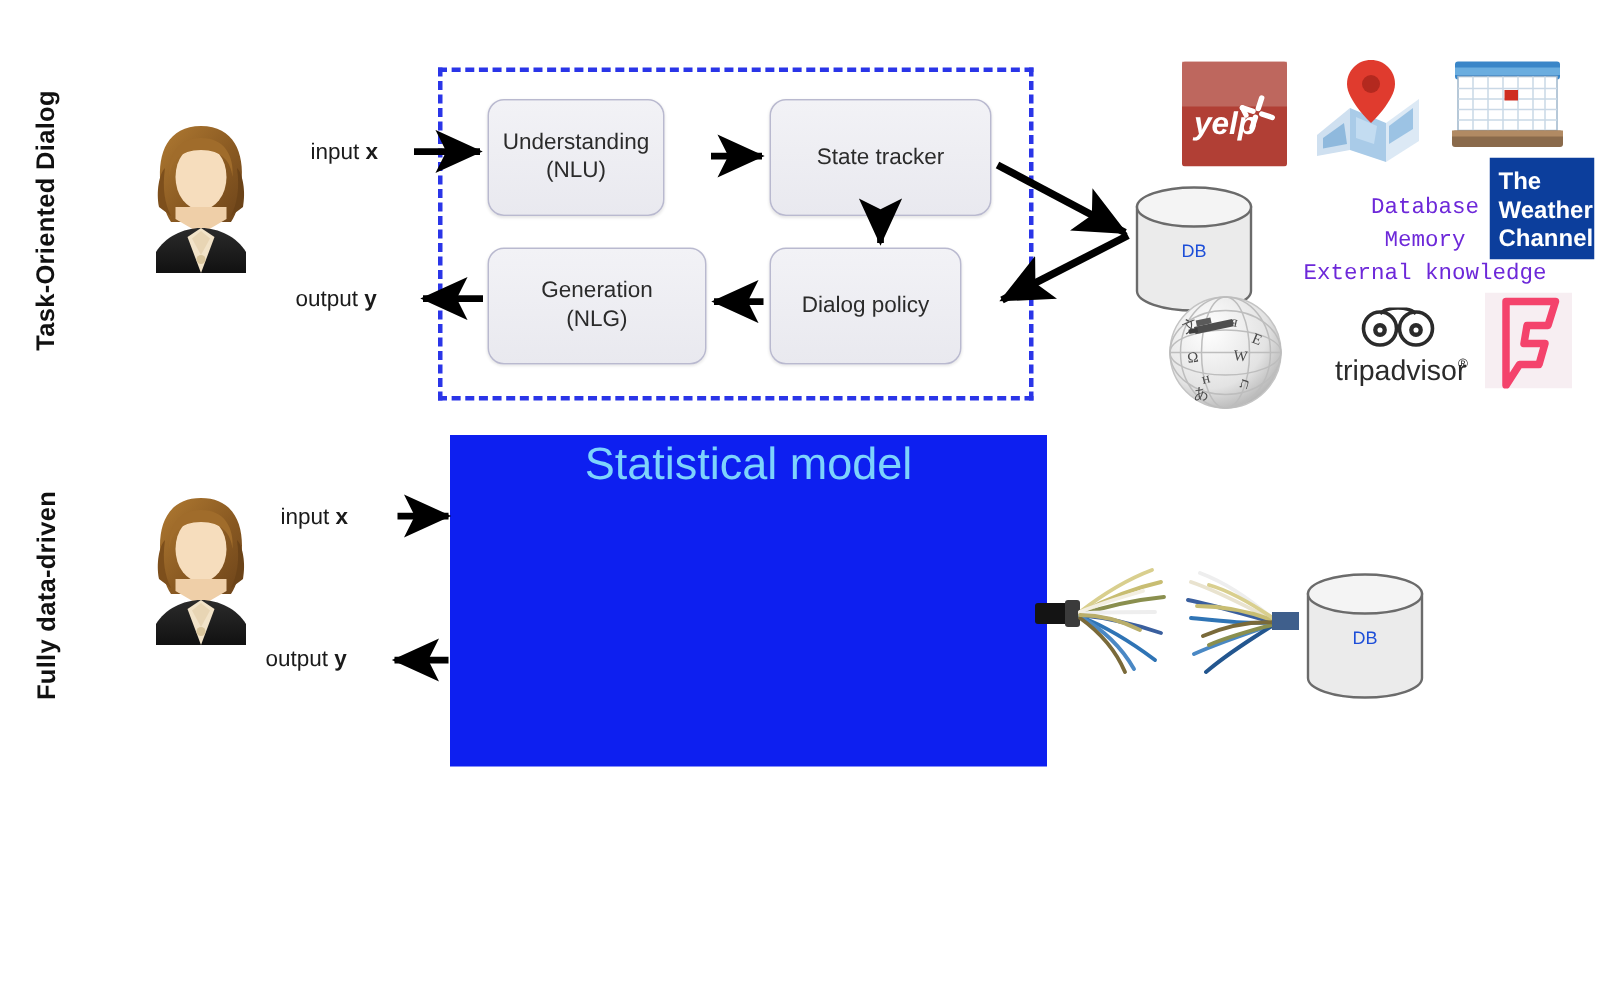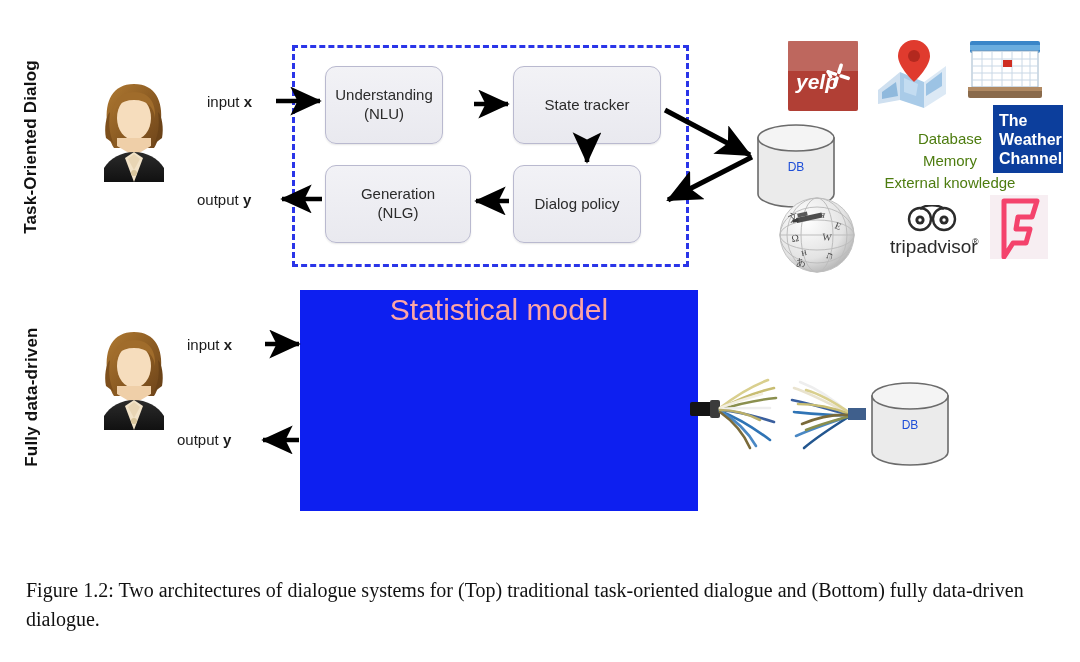--- a/index.html
+++ b/index.html
@@ -91,21 +91,21 @@
   
   #blue-box {
     position: absolute;
     left: 300px; top: 290px;
     width: 398px; height: 221px;
     background: #0d1ff0;
     display: flex;
     flex-direction: column;
     align-items: center;
     justify-content: space-between;
-    color: #fca5a5;
+    color: #7dd3fc;
     font-size: 30px;
     line-height: 1.32;
     text-align: center;
   }
 
   
   #arrows {
     position: absolute; left: 0; top: 0;
     width: 1080px; height: 662px;
     pointer-events: none;
@@ -126,22 +126,23 @@
     top: 36px;
   }
 
   
   #ks-text {
     position: absolute;
     left: 862px; top: 128px;
     width: 176px;
     text-align: center;
     font-size: 15px;
-    color: #4d7c0f;
+    color: #6d28d9;
     line-height: 1.47;
+    font-family: Liberation Mono, monospace;
   }
 
   
   .logo { position: absolute; }
   #logo-yelp { left: 788px; top: 41px; width: 58px; height: 70px; }
   #logo-maps { left: 874px; top: 38px; width: 76px; height: 72px; }
   #logo-cal  { left: 968px; top: 39px; width: 74px; height: 64px; }
   #logo-weather { left: 993px; top: 105px; width: 70px; height: 68px; }
   #logo-wiki { left: 778px; top: 196px; width: 78px; height: 78px; }
   #logo-tripadvisor { left: 886px; top: 205px; width: 96px; height: 54px; }
@@ -436,15 +437,14 @@
         <path d="M160 58 C144 68 128 78 114 90" stroke="#23568f"></path>
         <path d="M160 56 C144 50 126 46 108 46" stroke="#c8bd72"></path>
         <path d="M160 58 C146 62 130 66 116 72" stroke="#8a8f4e"></path>
         <path d="M160 57 C142 56 126 60 112 66" stroke="#7a6a3a"></path>
         <path d="M160 55 C144 44 130 36 116 32" stroke="#d9cf8e"></path>
       </g>
       <path d="M158 50 L176 50 L176 62 L158 62 Z" fill="#3f5f8c"></path>
     </svg>
   </div>
 
-  <div id="caption">Figure 1.2: Two architectures of dialogue systems for (Top) traditional task-oriented dialogue and (Bottom) fully data-driven dialogue.</div>
 
 </div>
 
 </body></html>

